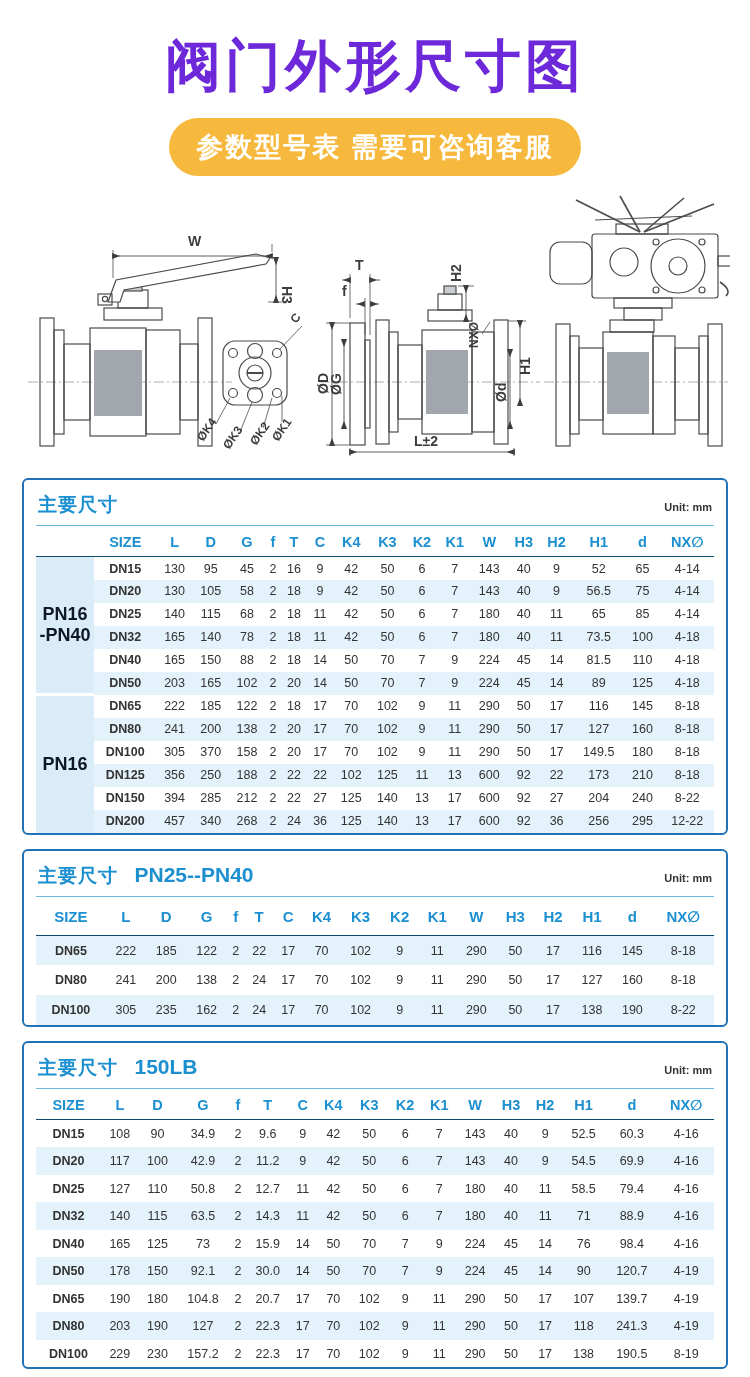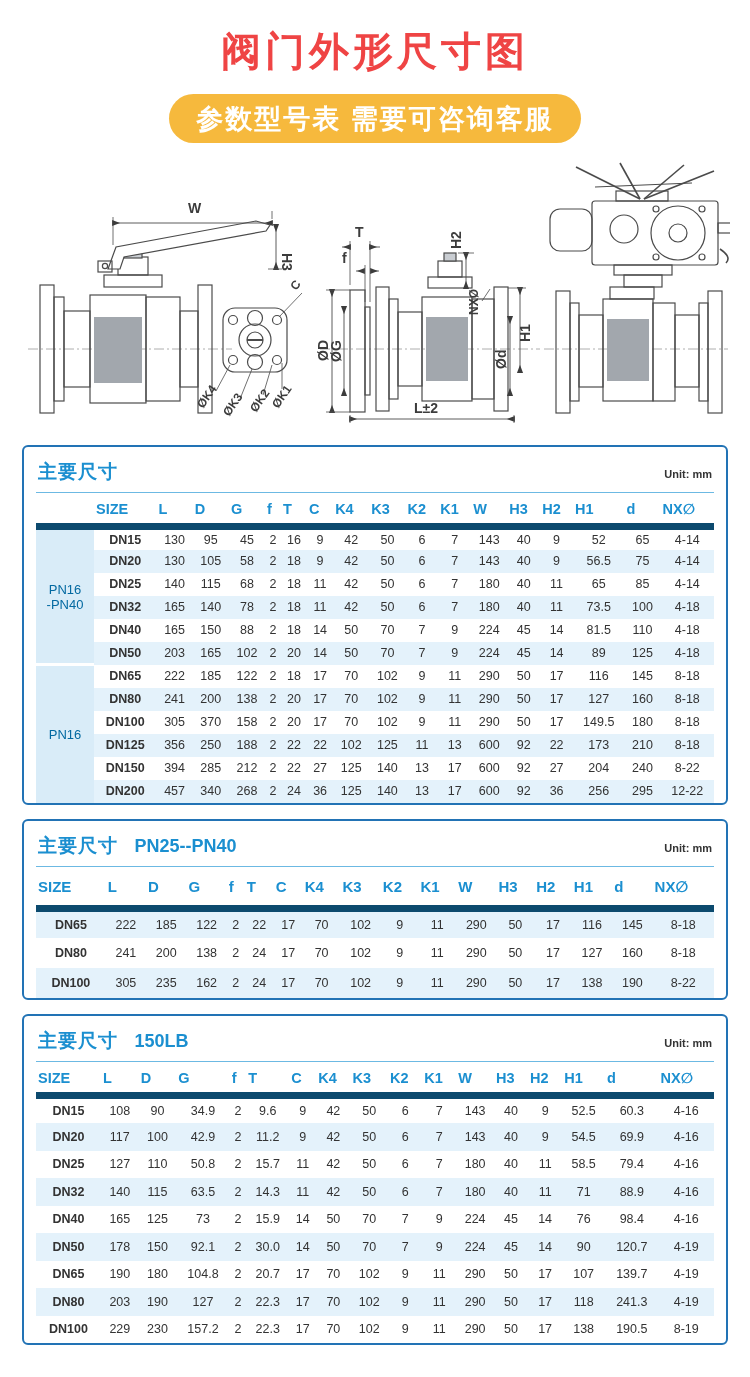--- a/index.html
+++ b/index.html
@@ -1,42 +1,42 @@
 <!DOCTYPE html>
 <html><head>
 <meta charset="utf-8">
 <style>
   html,body{margin:0;padding:0;background:#ffffff;}
   body{width:750px;font-family:"Liberation Sans","DejaVu Sans",sans-serif;color:#333;}
   .page{width:750px;min-height:1377px;background:#fff;overflow:hidden;}
 
   
   .hero{padding-top:18px;text-align:center;}
-  .hero-title{font-size:40px;font-weight:700;color:#ef4444;letter-spacing:4px;line-height:1.15;margin:10px;}
-  .hero-badge{margin:20px auto 0;width:412px;height:49px;border-radius:29px;background:#f6b93d;
+  .hero-title{font-size:56px;font-weight:700;color:#6d28d9;letter-spacing:4px;line-height:1.15;margin:16px;}
+  .hero-badge{margin:20px auto 0;width:412px;height:58px;border-radius:29px;background:#f6b93d;
     display:flex;align-items:center;justify-content:center;color:#fff;font-weight:700;font-size:27px;letter-spacing:2px;}
 
   
   .drawing-wrap{width:710px;margin:14px auto 0;}
   svg text{font-family:"Liberation Sans","DejaVu Sans",sans-serif;fill:#3c3c3c;}
   .dim{font-size:14px;font-weight:700;}
   .dim-sm{font-size:12px;font-weight:700;}
 
   
   .tbl-box{margin:14px 22px 0;border:2px solid #2273b5;border-radius:6px;background:#fff;padding:8px 12px 0;}
   .tbl-head{display:flex;align-items:baseline;justify-content:space-between;padding:4px 2px 7px;border-bottom:1px solid #6cb9e3;}
   .tbl-title{color:#1b8fd0;font-size:19px;font-weight:700;letter-spacing:1px;}
-  .tbl-sub{color:#1b8fd0;font-size:18px;font-weight:700;margin-left:12px;}
+  .tbl-sub{color:#1b8fd0;font-size:21px;font-weight:700;margin-left:12px;}
   .tbl-unit{color:#333;font-size:11px;font-weight:700;}
   table{border-collapse:collapse;width:100%;margin-top:2px;}
-  thead th{color:#1b8fd0;font-size:14.5px;font-weight:700;padding:6px 2px;border-bottom:7px solid #0c4a6e;text-align:left;white-space:nowrap;}
+  thead th{color:#1b8fd0;font-size:14.5px;font-weight:700;padding:6px 2px;border-bottom:1px solid #0c4a6e;text-align:center;white-space:nowrap;}
   tbody td{font-size:12.5px;color:#333;text-align:center;padding:0 2px;white-space:nowrap;}
   tr.alt td{background:#e4f2fb;}
   td.size{font-weight:700;}
-  td.td-group{background:#d9ecf8 !important;font-size:13px;font-weight:400;color:#0369a1;width:54px;}
+  td.td-group{background:#d9ecf8 !important;font-size:18px;font-weight:700;color:#0f172a;width:54px;}
   td.td-group.gap{border-top:3px solid #fff;}
   th.th-group{width:54px;}
   .rows-t0 tbody tr{height:23px;}
   .rows-t1 tbody tr{height:30px;}
   .rows-t1 thead th{padding:9px 2px;font-size:15px;}
   .rows-t2 tbody tr{height:27.5px;}
 </style>
 </head>
 <body>
 
@@ -635,21 +635,21 @@
             <td>54.5</td>
             <td>69.9</td>
             <td>4-16</td>
           </tr>
           <tr>
             <td class="size">DN25</td>
             <td>127</td>
             <td>110</td>
             <td>50.8</td>
             <td>2</td>
-            <td>15.7</td>
+            <td>12.7</td>
             <td>11</td>
             <td>42</td>
             <td>50</td>
             <td>6</td>
             <td>7</td>
             <td>180</td>
             <td>40</td>
             <td>11</td>
             <td>58.5</td>
             <td>79.4</td>

